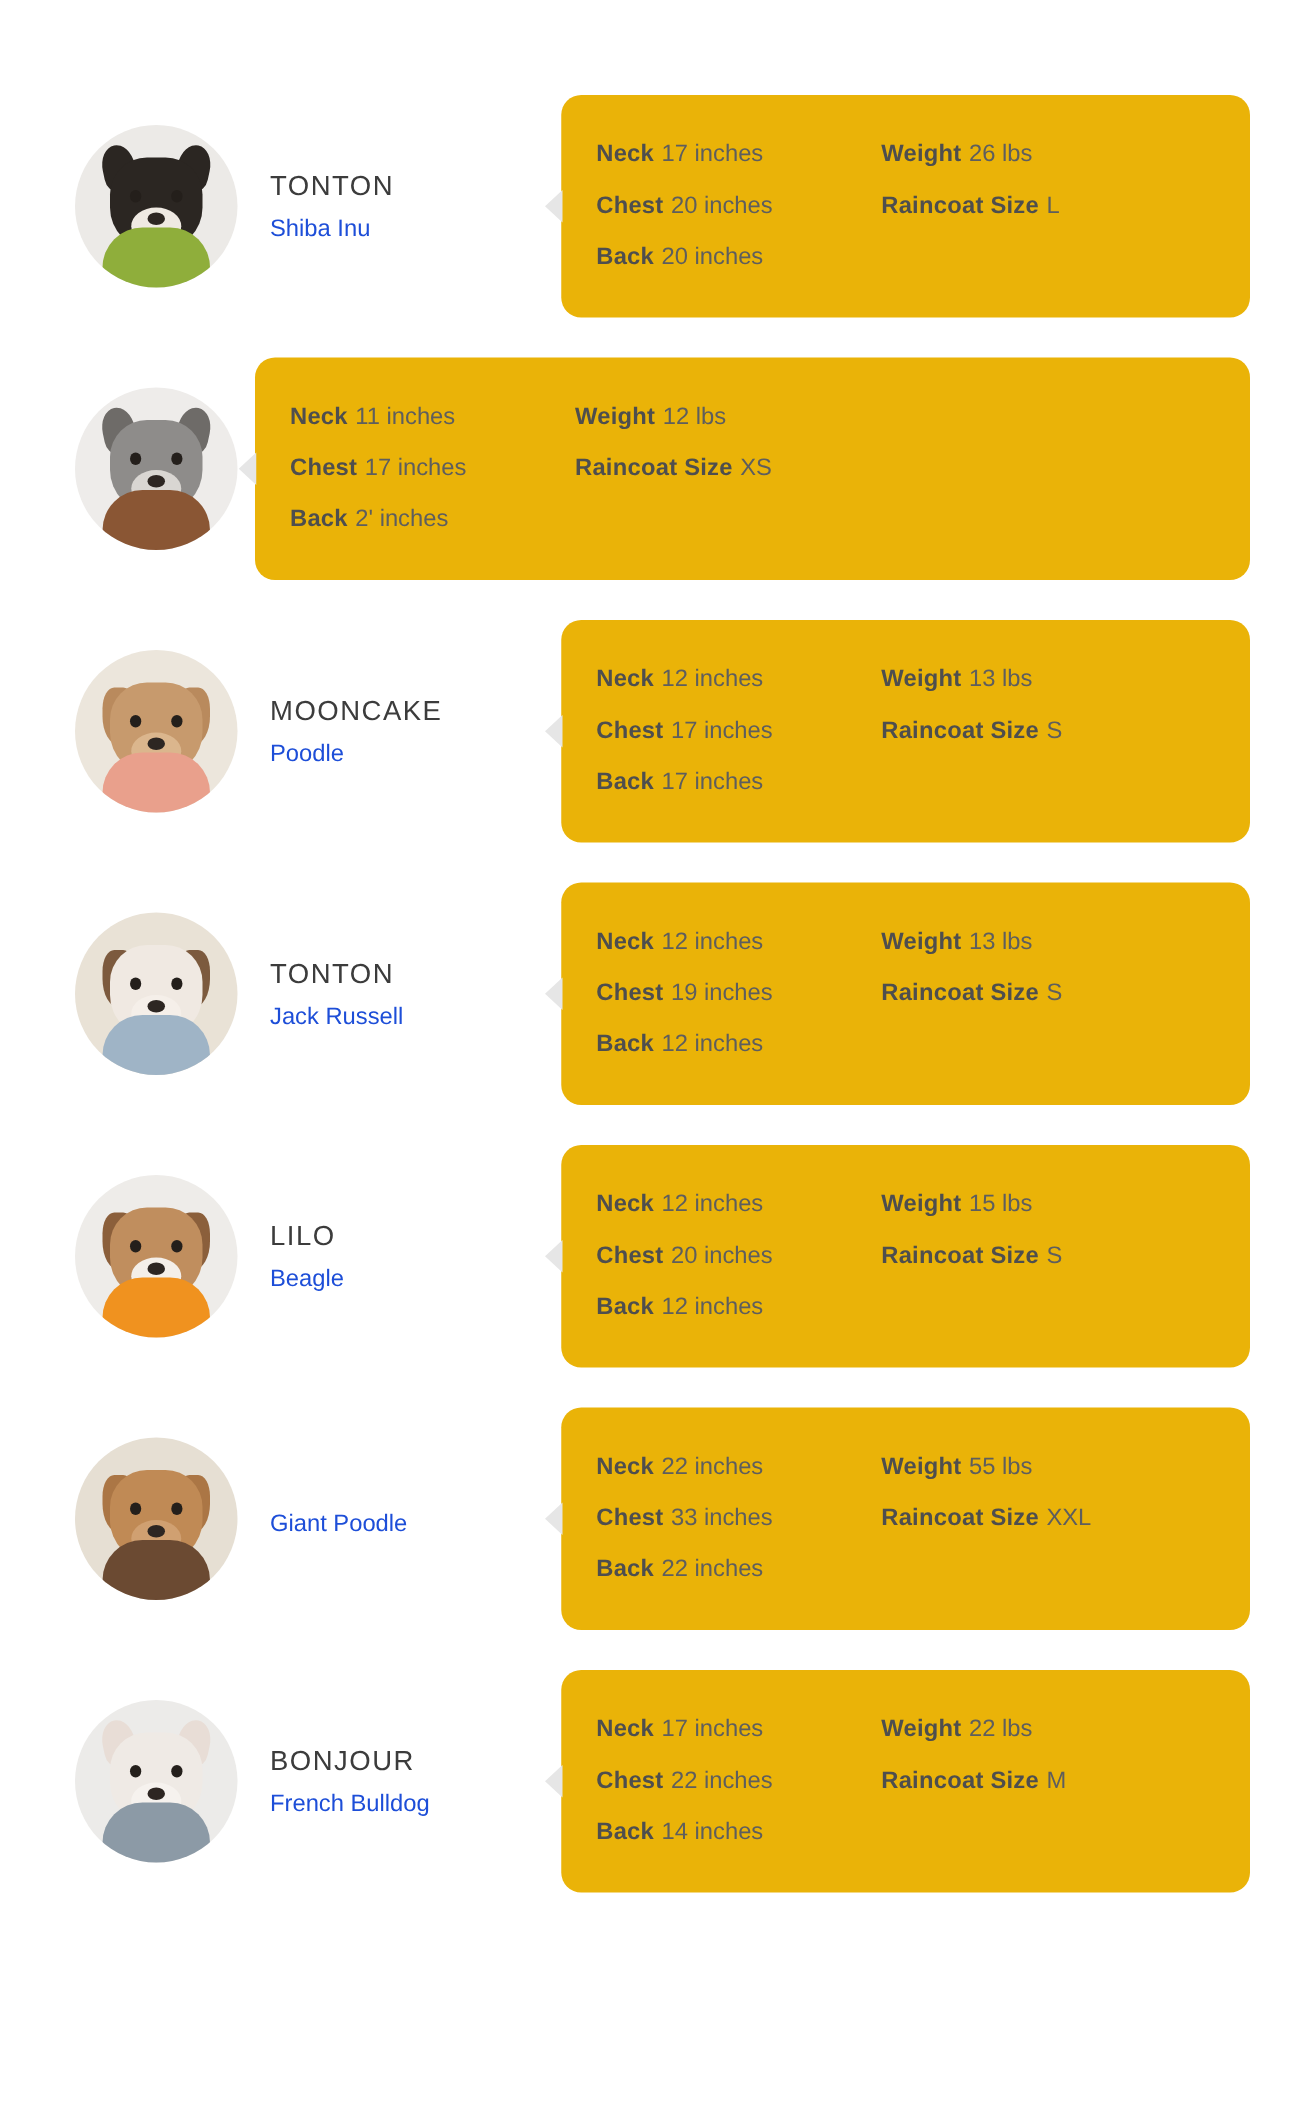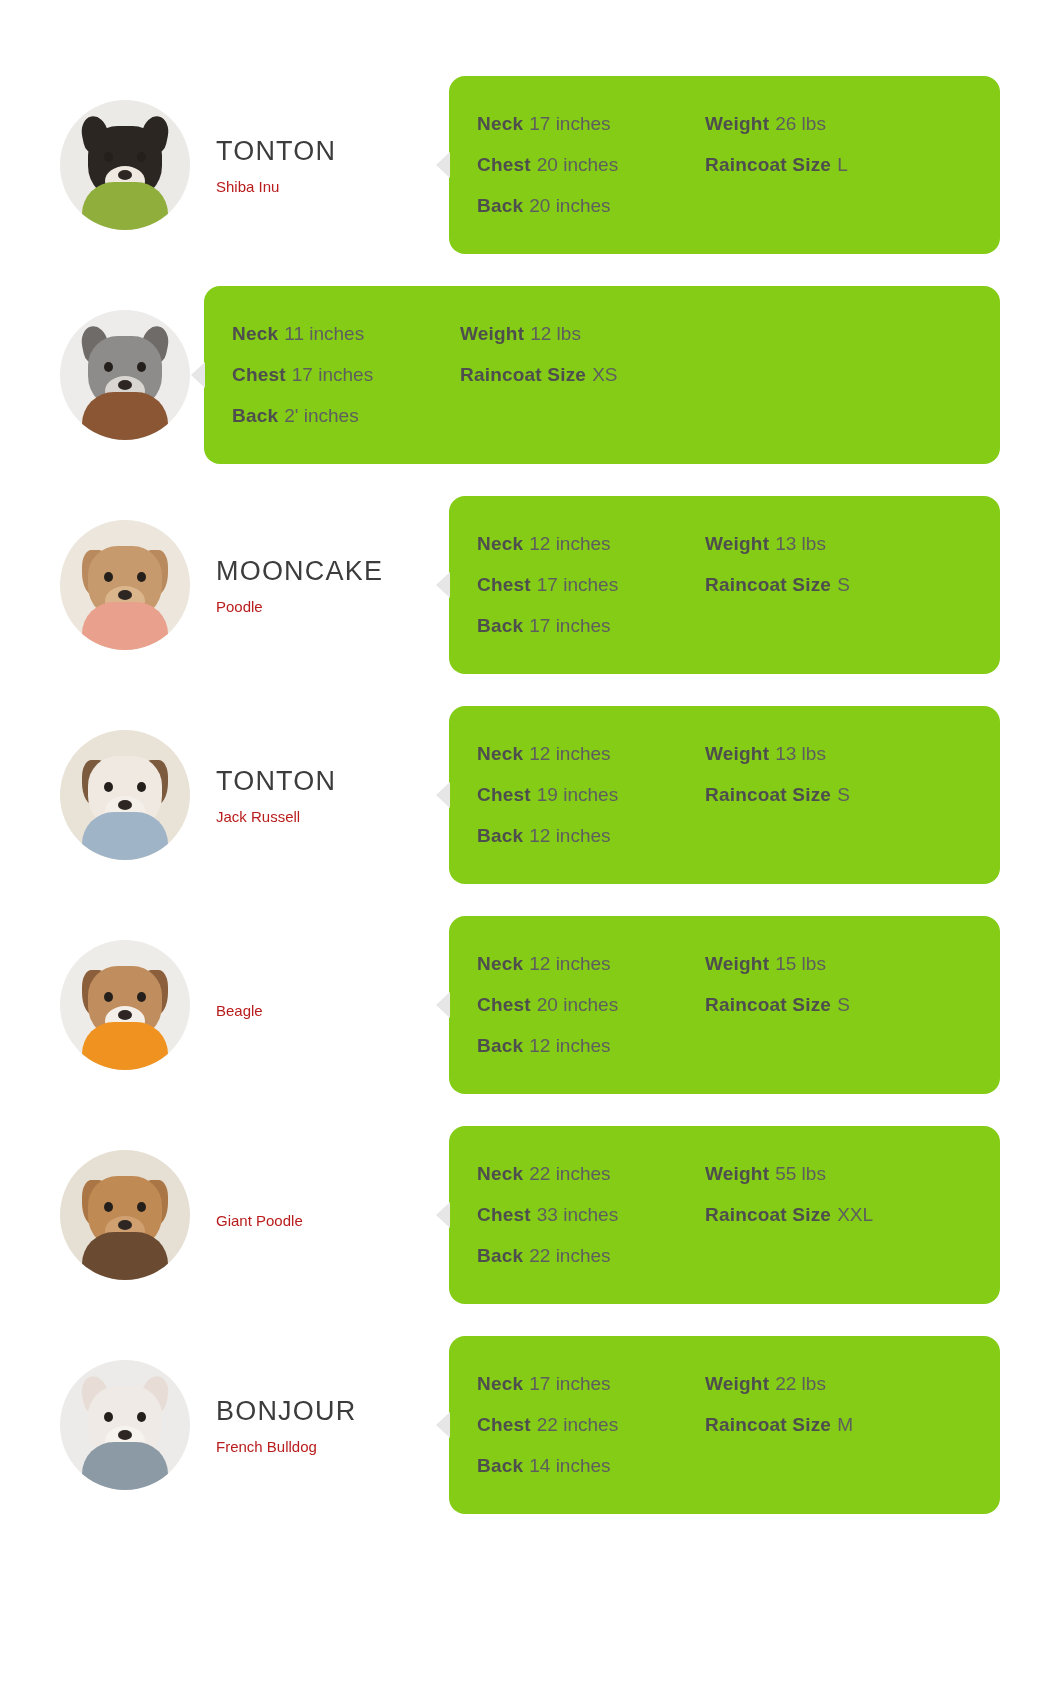--- a/index.html
+++ b/index.html
@@ -104,38 +104,38 @@
   }
   .dog .eye.l { left: 44px; }
   .dog .eye.r { right: 44px; }
 
   .names {
     flex: 0 0 auto;
     padding-left: 26px;
     width: 245px;
   }
   .dog-name {
-    font-size: 27px;
+    font-size: 22px;
     letter-spacing: 1.2px;
     color: #3c3c3c;
     font-weight: 400;
     line-height: 1.25;
     white-space: nowrap;
   }
   .dog-breed {
-    font-size: 15px;
-    color: #b91c1c;
+    font-size: 19px;
+    color: #1d4ed8;
     margin-top: 10px;
     font-weight: 300;
     white-space: nowrap;
   }
   .bubble {
     position: relative;
     flex: 1 1 auto;
-    background: #84cc16;
+    background: #eab308;
     border-radius: 16px;
     height: 178px;
     display: flex;
     align-items: center;
     padding: 0 24px 0 28px;
     margin-left: 14px;
   }
   .bubble::before {
     content: "";
     position: absolute;
@@ -310,20 +310,21 @@
         <div class="ear r floppy" style="background: rgb(139, 95, 59);"></div>
         <div class="head" style="background: rgb(192, 142, 94);"></div>
         <div class="eye l"></div>
         <div class="eye r"></div>
         <div class="muzzle" style="background: rgb(244, 239, 233);"></div>
         <div class="nose"></div>
         <div class="body" style="background: rgb(240, 146, 31);"></div>
       </div>
     </div>
     <div class="names">
+      <div class="dog-name">LILO</div>
       <div class="dog-breed">Beagle</div>
     </div>
     <div class="bubble">
       <div class="stats">
         <div class="col left">
           <div class="stat"><span class="k">Neck</span><span class="v">12 inches</span></div>
           <div class="stat"><span class="k">Chest</span><span class="v">20 inches</span></div>
           <div class="stat"><span class="k">Back</span><span class="v">12 inches</span></div>
         </div>
         <div class="col right">

